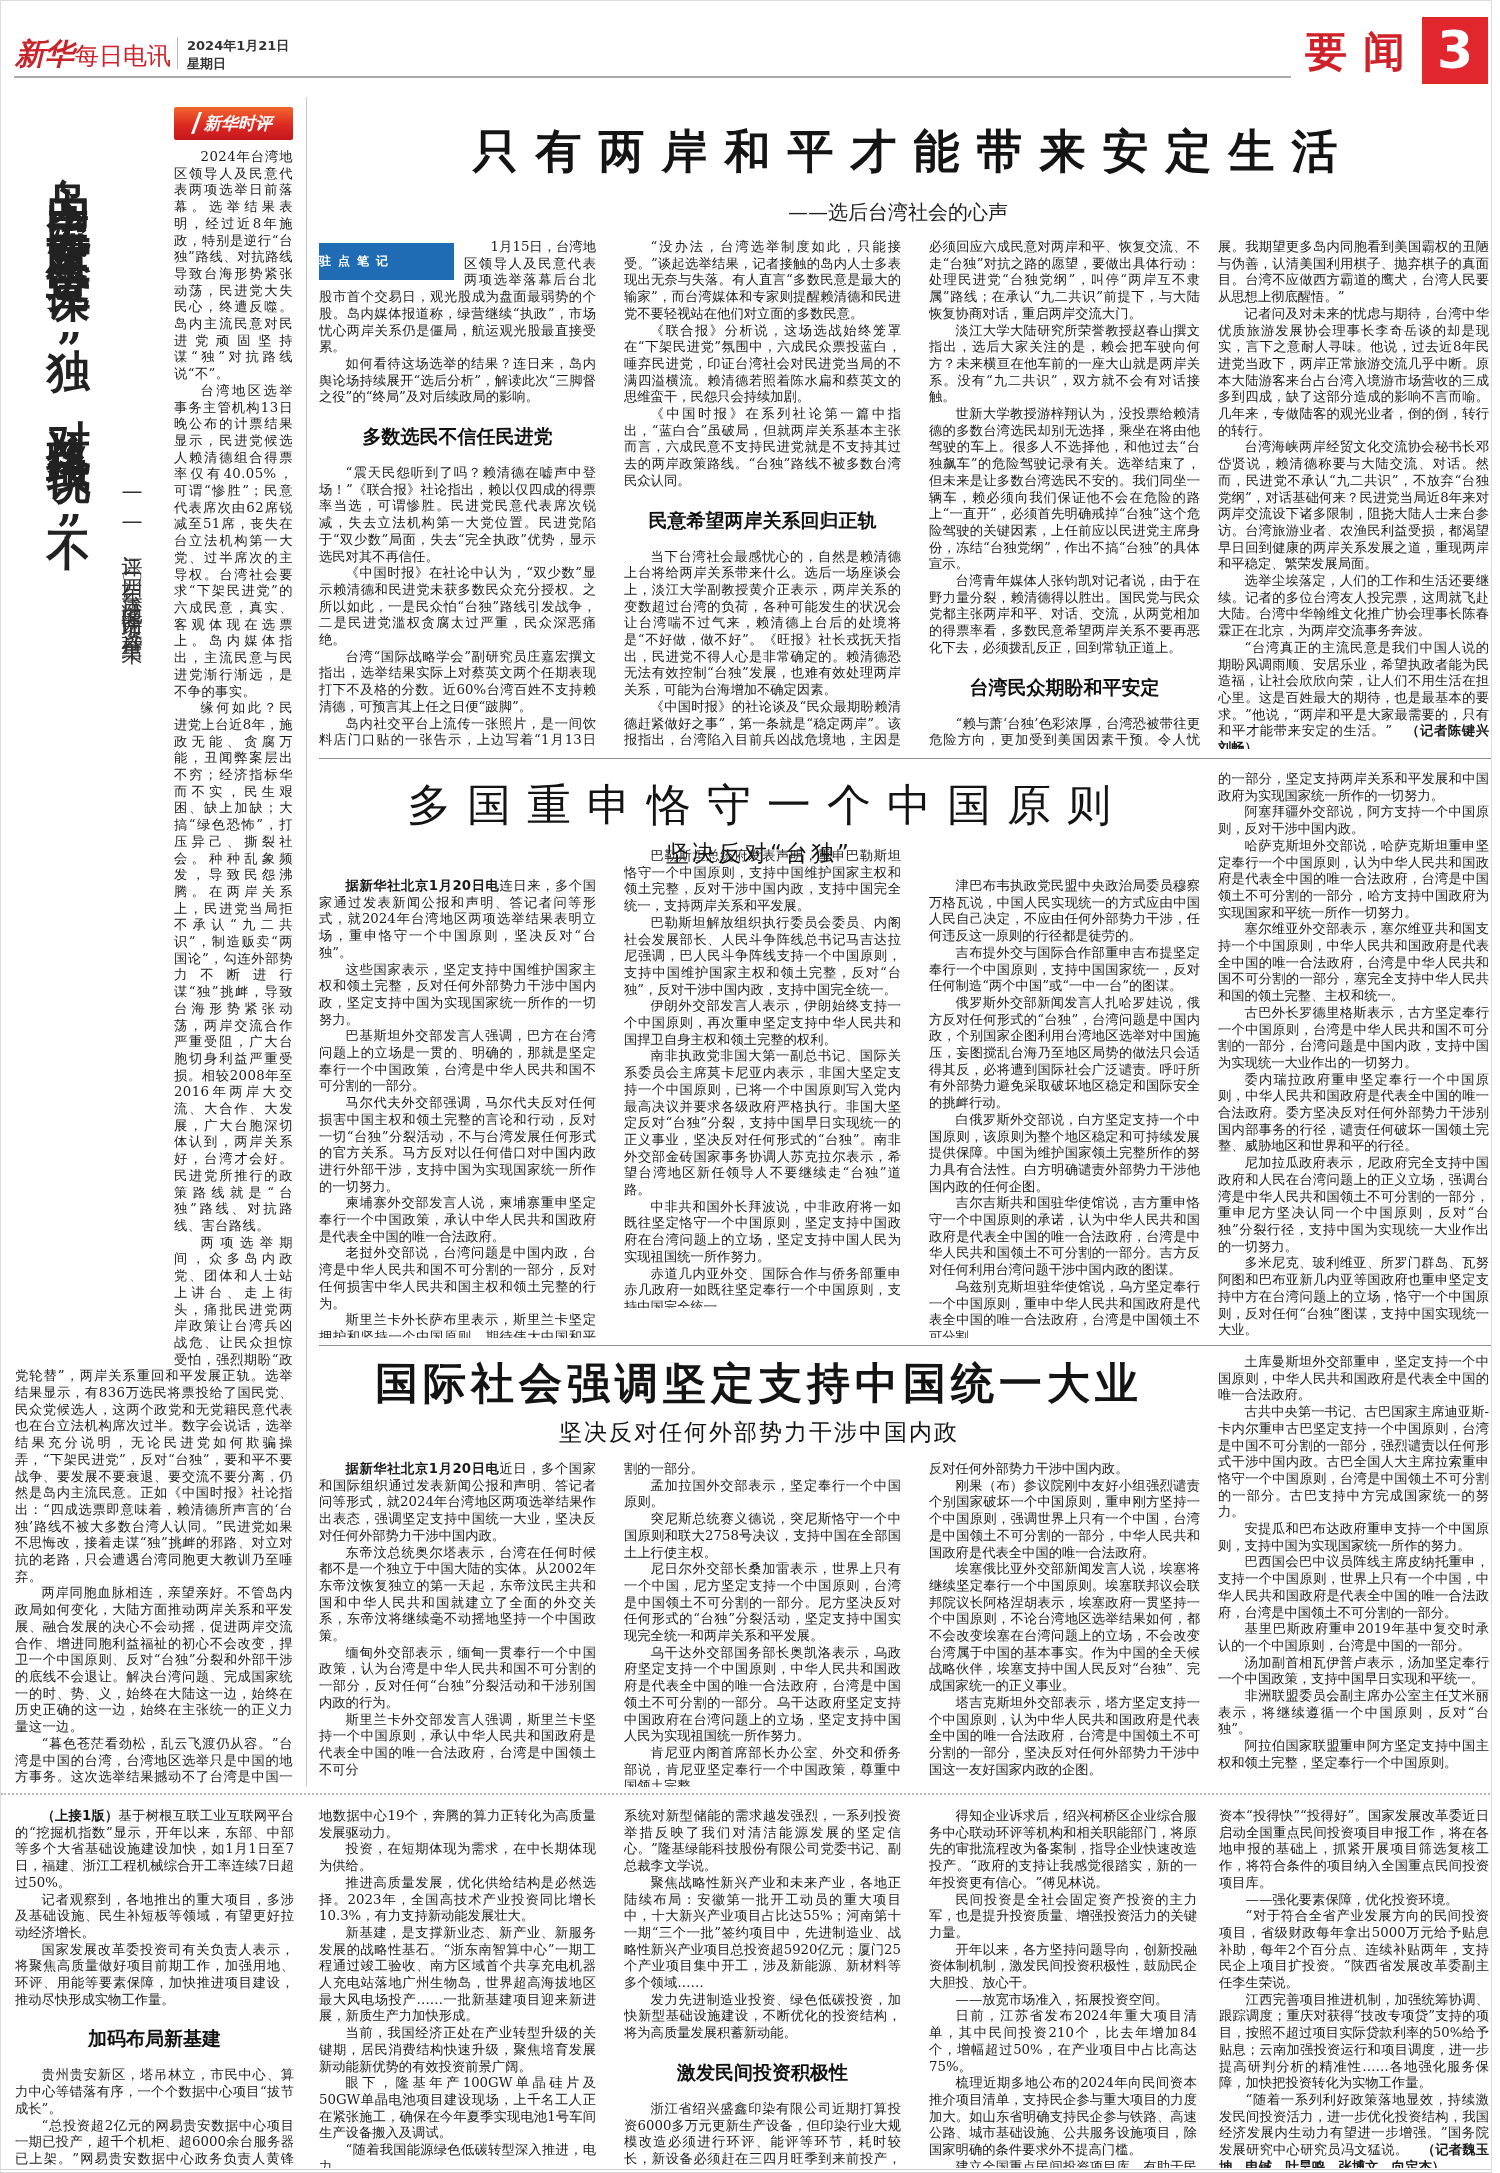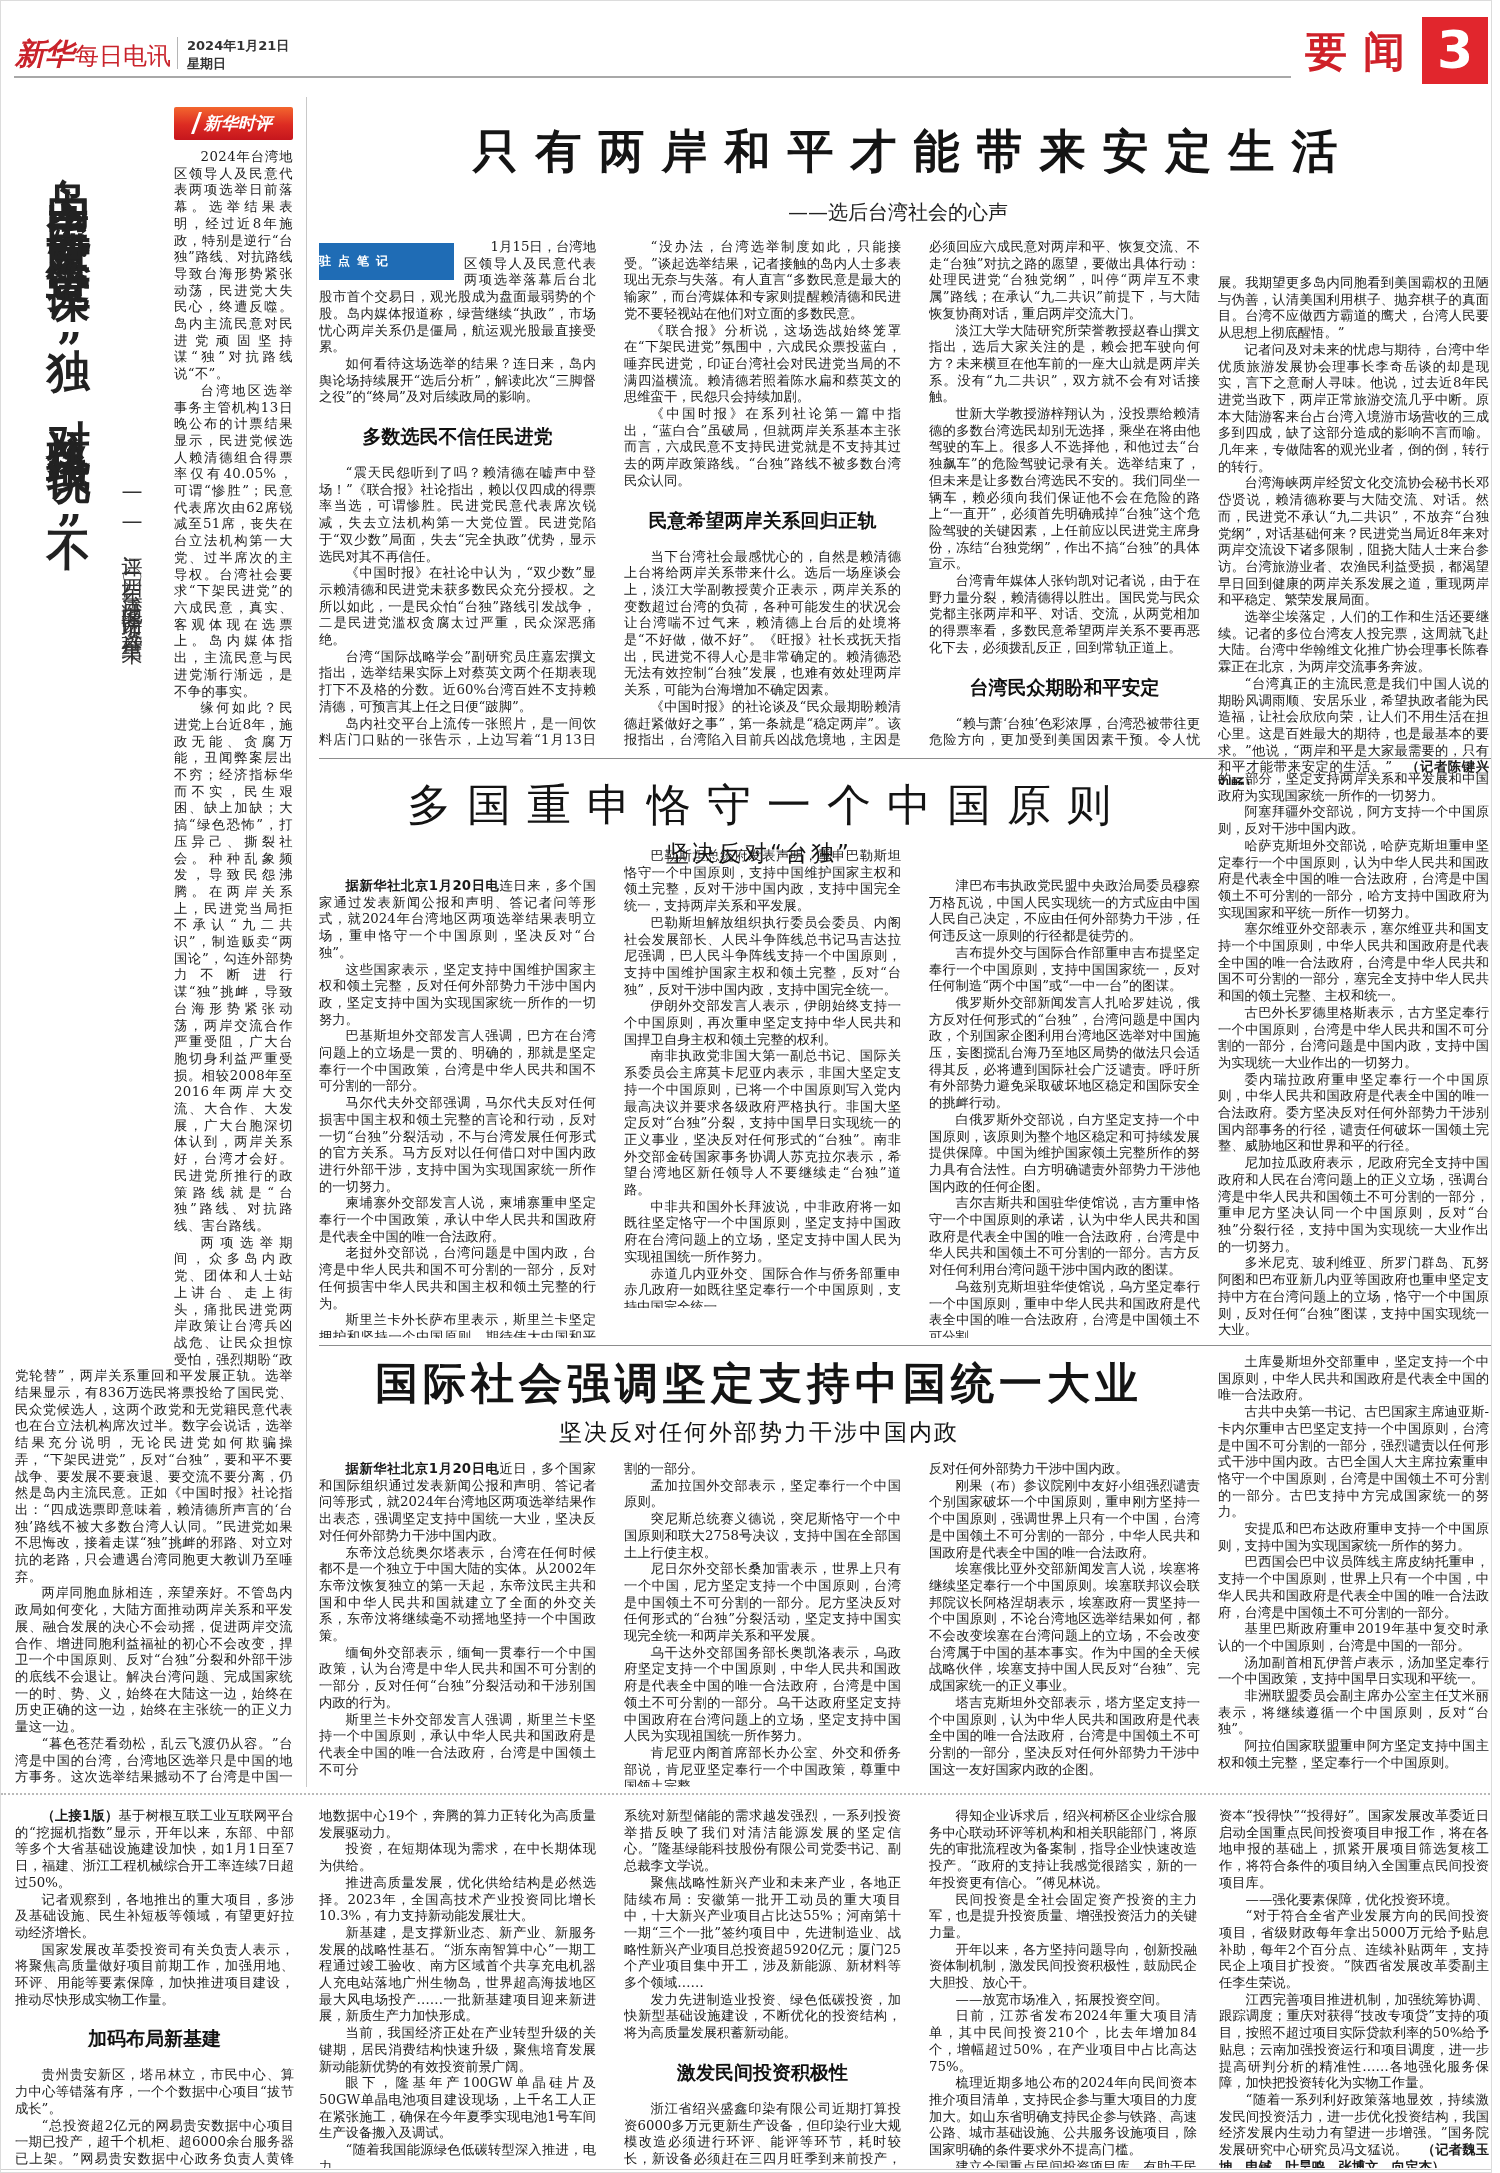--- a/index.html
+++ b/index.html
@@ -117,21 +117,21 @@
       <p class="para">《中国时报》的社论谈及“民众最期盼赖清德赶紧做好之事”，第一条就是“稳定两岸”。该报指出，台湾陷入目前兵凶战危境地，主因是民进党固执己见，不顾现实，现在非大力更张不可。赖清德</p>
     </div>
   <div class="col" style="left:928px; top:238px; width:271px; height:510px;">
       <p class="para cont">必须回应六成民意对两岸和平、恢复交流、不走“台独”对抗之路的愿望，要做出具体行动：处理民进党“台独党纲”，叫停“两岸互不隶属”路线；在承认“九二共识”前提下，与大陆恢复协商对话，重启两岸交流大门。</p>
       <p class="para">淡江大学大陆研究所荣誉教授赵春山撰文指出，选后大家关注的是，赖会把车驶向何方？未来横亘在他车前的一座大山就是两岸关系。没有“九二共识”，双方就不会有对话接触。</p>
       <p class="para">世新大学教授游梓翔认为，没投票给赖清德的多数台湾选民却别无选择，乘坐在将由他驾驶的车上。很多人不选择他，和他过去“台独飙车”的危险驾驶记录有关。选举结束了，但未来是让多数台湾选民不安的。我们同坐一辆车，赖必须向我们保证他不会在危险的路上“一直开”，必须首先明确戒掉“台独”这个危险驾驶的关键因素，上任前应以民进党主席身份，冻结“台独党纲”，作出不搞“台独”的具体宣示。</p>
       <p class="para">台湾青年媒体人张钧凯对记者说，由于在野力量分裂，赖清德得以胜出。国民党与民众党都主张两岸和平、对话、交流，从两党相加的得票率看，多数民意希望两岸关系不要再恶化下去，必须拨乱反正，回到常轨正道上。</p>
       <h3 class="subhead">台湾民众期盼和平安定</h3>
       <p class="para">“赖与萧‘台独’色彩浓厚，台湾恐被带往更危险方向，更加受到美国因素干预。令人忧心！”张钧凯说，“但我坚信，两岸关系发展大势不会改变，解决台湾问题更倚靠的是祖国大陆的发</p>
     </div>
-  <div class="col" style="left:1217px; top:238px; width:271px; height:510px;margin-top:36px;">
+  <div class="col" style="left:1217px; top:238px; width:271px; height:510px;">
       <p class="para cont">展。我期望更多岛内同胞看到美国霸权的丑陋与伪善，认清美国利用棋子、抛弃棋子的真面目。台湾不应做西方霸道的鹰犬，台湾人民要从思想上彻底醒悟。”</p>
       <p class="para">记者问及对未来的忧虑与期待，台湾中华优质旅游发展协会理事长李奇岳谈的却是现实，言下之意耐人寻味。他说，过去近8年民进党当政下，两岸正常旅游交流几乎中断。原本大陆游客来台占台湾入境游市场营收的三成多到四成，缺了这部分造成的影响不言而喻。几年来，专做陆客的观光业者，倒的倒，转行的转行。</p>
       <p class="para">台湾海峡两岸经贸文化交流协会秘书长邓岱贤说，赖清德称要与大陆交流、对话。然而，民进党不承认“九二共识”，不放弃“台独党纲”，对话基础何来？民进党当局近8年来对两岸交流设下诸多限制，阻挠大陆人士来台参访。台湾旅游业者、农渔民利益受损，都渴望早日回到健康的两岸关系发展之道，重现两岸和平稳定、繁荣发展局面。</p>
       <p class="para">选举尘埃落定，人们的工作和生活还要继续。记者的多位台湾友人投完票，这周就飞赴大陆。台湾中华翰维文化推广协会理事长陈春霖正在北京，为两岸交流事务奔波。</p>
       <p class="para">“台湾真正的主流民意是我们中国人说的期盼风调雨顺、安居乐业，希望执政者能为民造福，让社会欣欣向荣，让人们不用生活在担心里。这是百姓最大的期待，也是最基本的要求。”他说，“两岸和平是大家最需要的，只有和平才能带来安定的生活。”<b class="byline">（记者陈键兴　刘畅）</b></p>
     </div>
 
   <div class="abs hdivider" style="left:318px; top:757px; width:1172px;"></div>
 
   <h2 class="abs hl hl-a2" style="margin:0;">多国重申恪守一个中国原则</h2>

